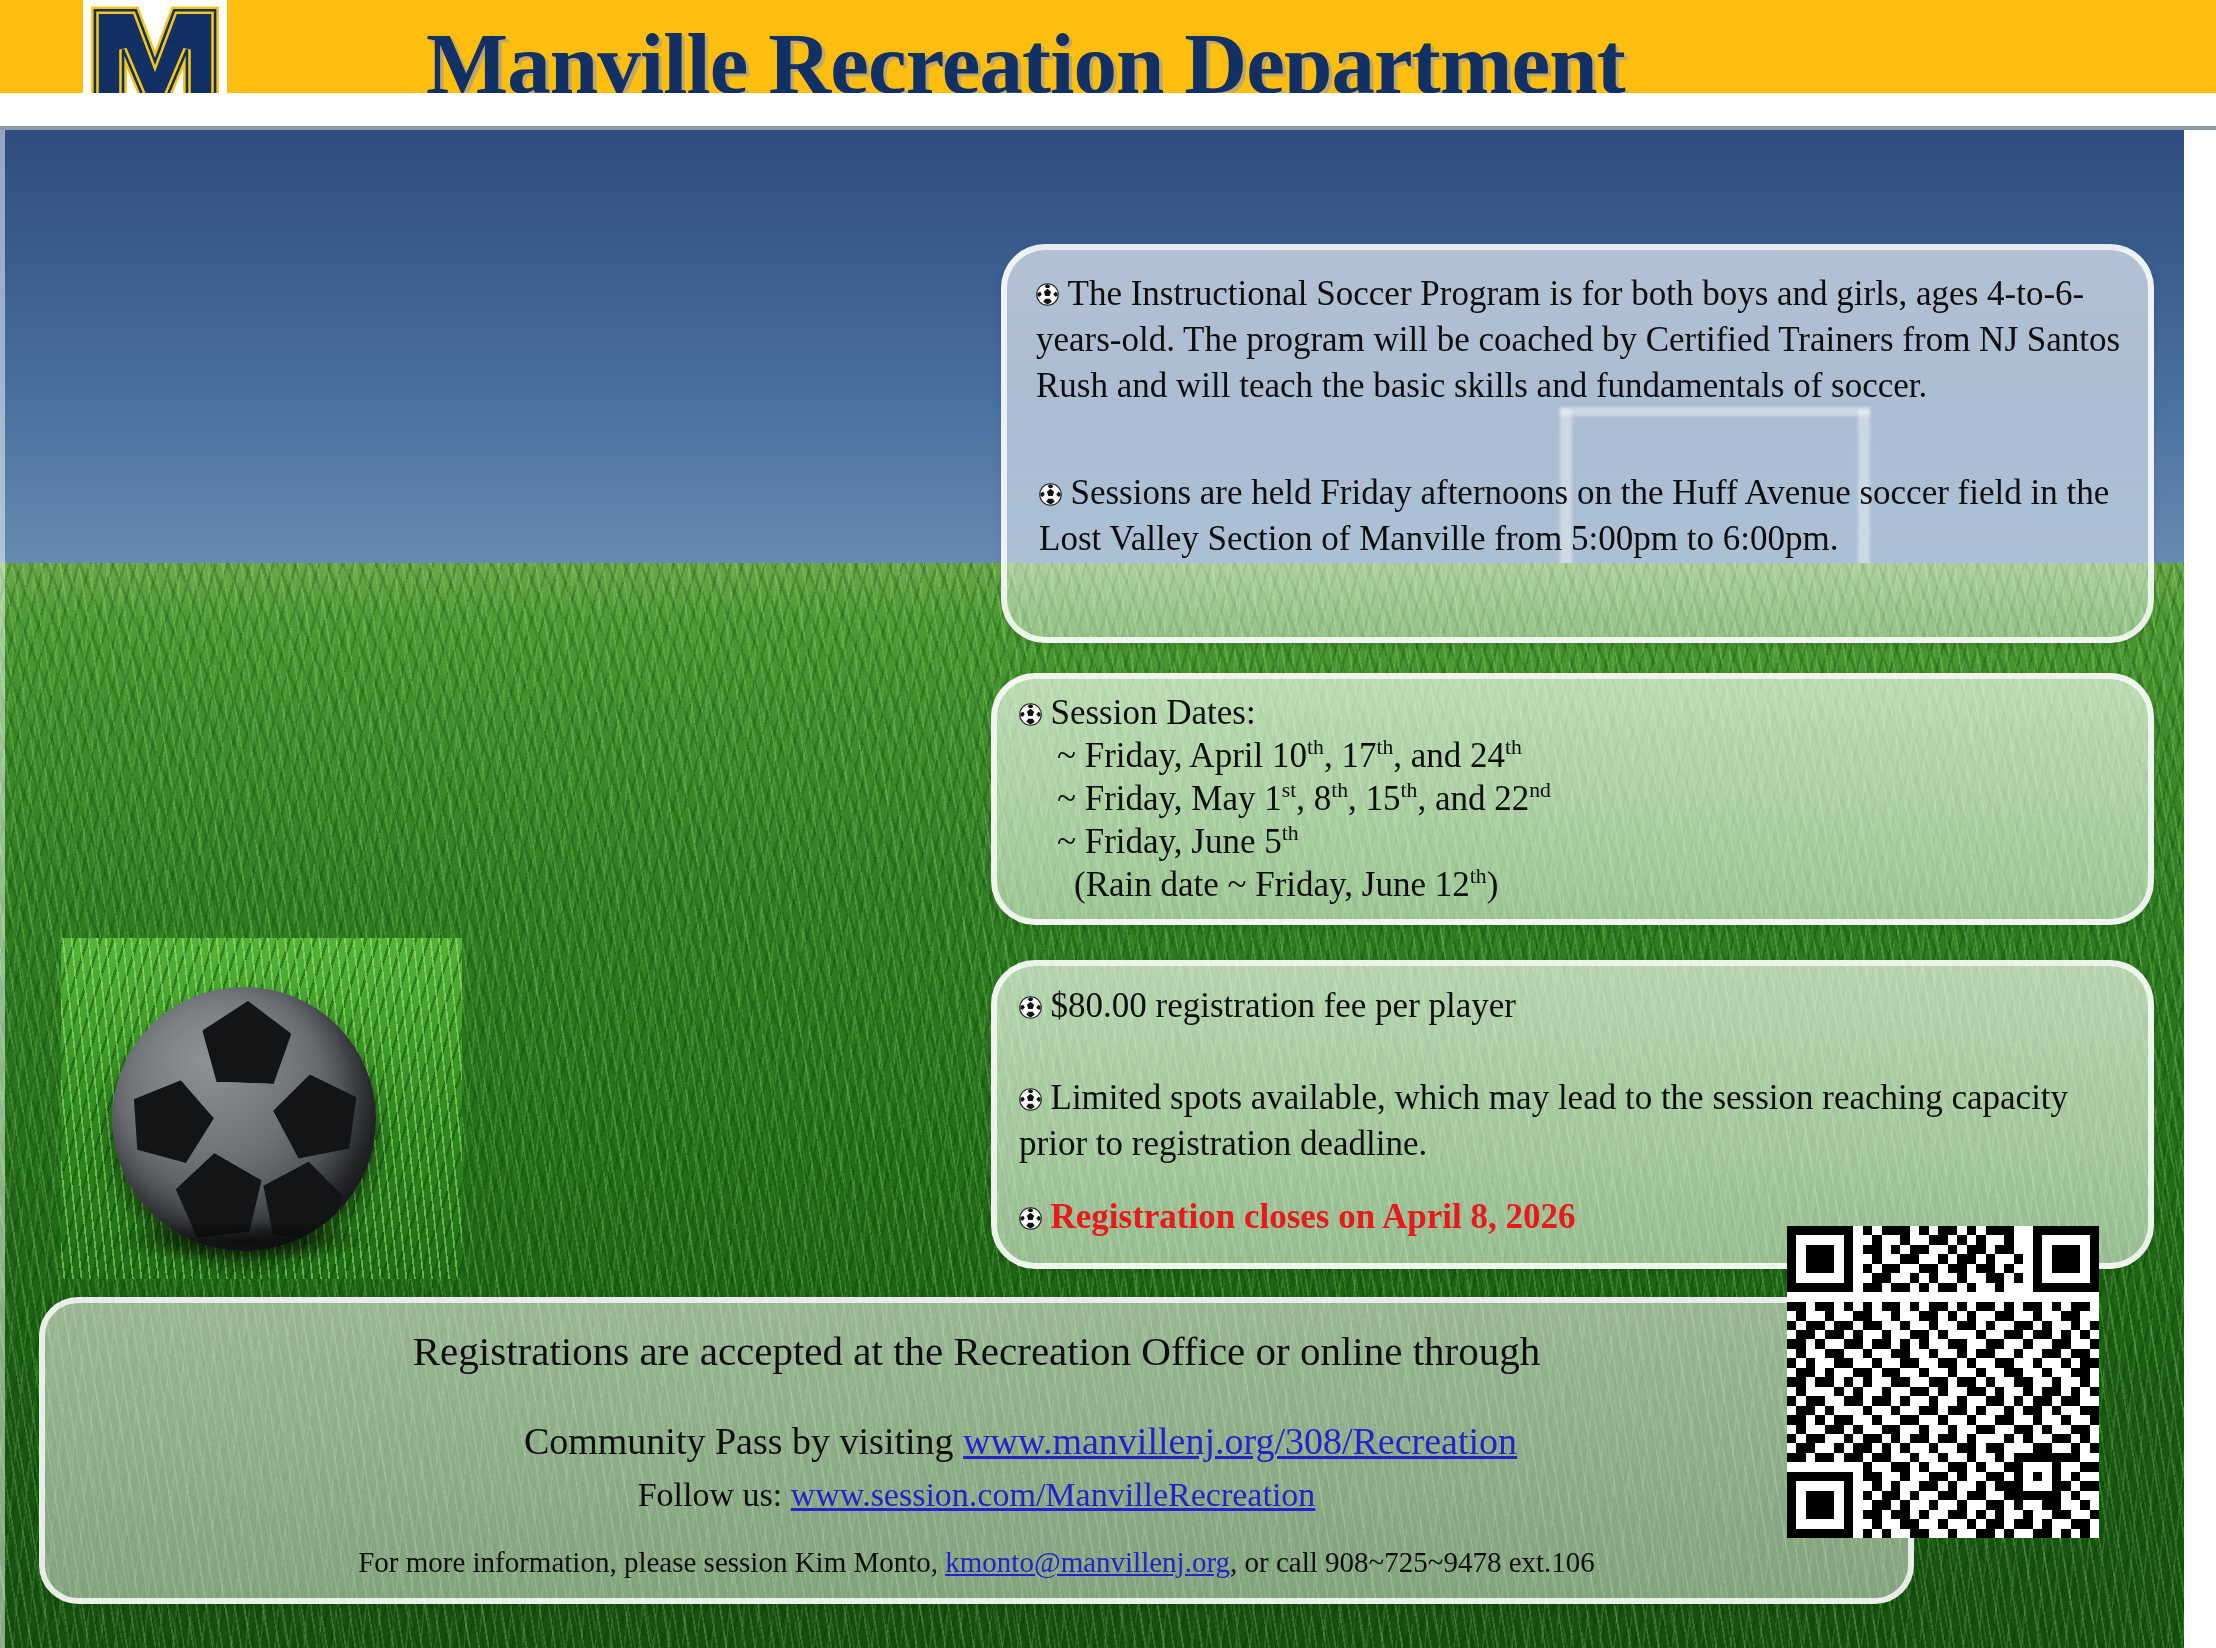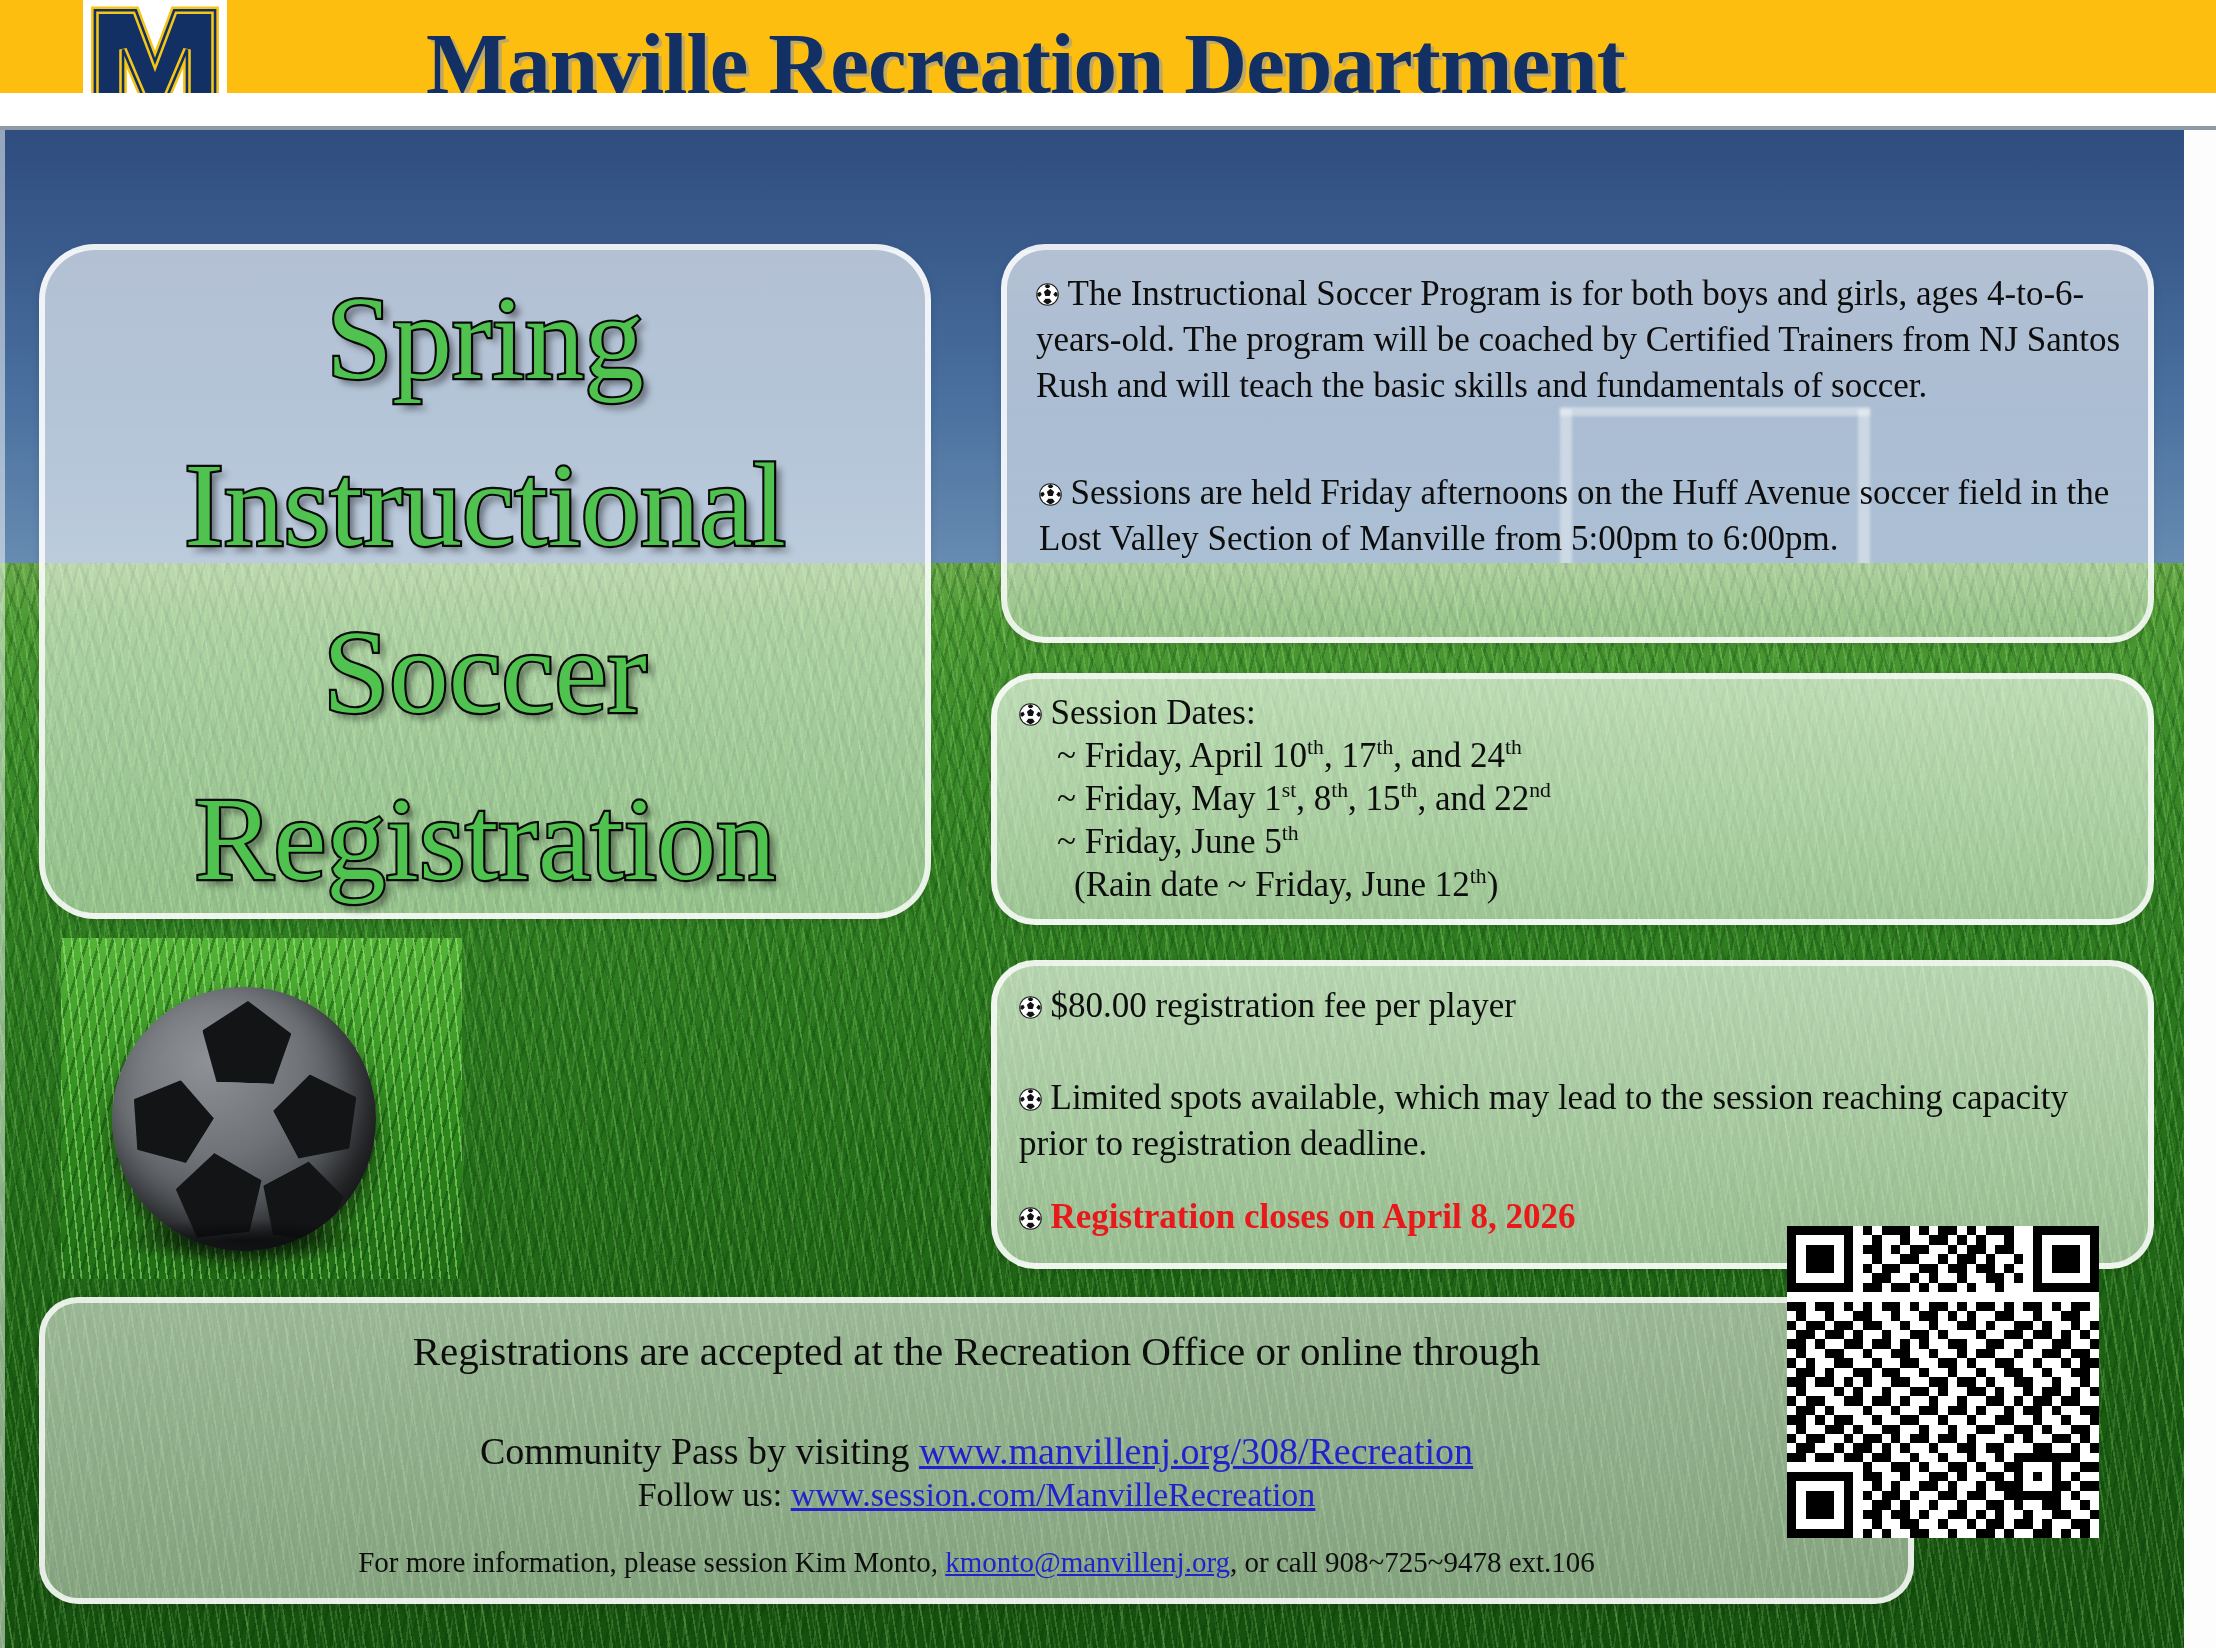--- a/index.html
+++ b/index.html
@@ -210,21 +210,21 @@
   #fees-p3 { left: 22px; top: 228px; width: 1108px; font-weight: bold; }
 
   
   .footer-line {
     position: absolute;
     width: 100%;
     text-align: center;
     color: #0d0d0d;
   }
   #foot-l1 { top: 20.5px;  font-size: 41px; line-height: 55px; font-family: Liberation Serif, serif; }
-  #foot-l2 { top: 124px; font-size: 38px; line-height: 49px; }
+  #foot-l2 { top: 114px; font-size: 38px; line-height: 49px; padding-left: 44px; }
   #foot-l3 { top: 211px; font-size: 29px; line-height: 38px; }
   .link {
     color: #2222CC;
     text-decoration: underline;
   }
 
   
   #ball-photo {
     position: absolute;
     left: 61px; top: 938px;
@@ -290,28 +290,20 @@
       <svg class="logo-svg" width="144" height="127" viewBox="0 0 169 149">
         <rect x="0" y="0" width="169" height="149" fill="#ffffff"></rect>
         <path d="M14 12 L62 12 L84.5 72 L107 12 L155 12 L155 137 L122 137 L122 58 L95 122 L74 122 L47 58 L47 137 L14 137 Z" fill="#123063" stroke="#F5C518" stroke-width="9"></path>
         <path d="M14 12 L62 12 L84.5 72 L107 12 L155 12 L155 137 L122 137 L122 58 L95 122 L74 122 L47 58 L47 137 L14 137 Z" fill="none" stroke="#123063" stroke-width="3"></path>
       </svg>
     </div>
     <div class="header-title">Manville Recreation Department</div>
   </div>
   <div class="header-rule"></div>
 
-  <div class="panel" id="title-panel">
-    <div class="poster-title">
-      <span>Spring</span>
-      <span>Instructional</span>
-      <span>Soccer</span>
-      <span>Registration</span>
-    </div>
-  </div>
 
   <div id="ball-photo">
     <div class="ball-grass"></div>
     <div class="ball">
       <div class="pent" style="left:90px; top:13.6px;  width:89px; height:82px; transform:rotate(2deg);"></div>
       <div class="pent" style="left:13.6px;  top:94px; width:82px;  height:78px; transform:rotate(-58deg);"></div>
       <div class="pent" style="left:167px; top:89px; width:84px;  height:80px; transform:rotate(62deg);"></div>
       <div class="pent" style="left:63px;  top:174px; width:85px; height:82px; transform:rotate(-150deg);"></div>
       <div class="pent" style="left:152px; top:182px; width:80px;  height:77px; transform:rotate(152deg);"></div>
     </div>

